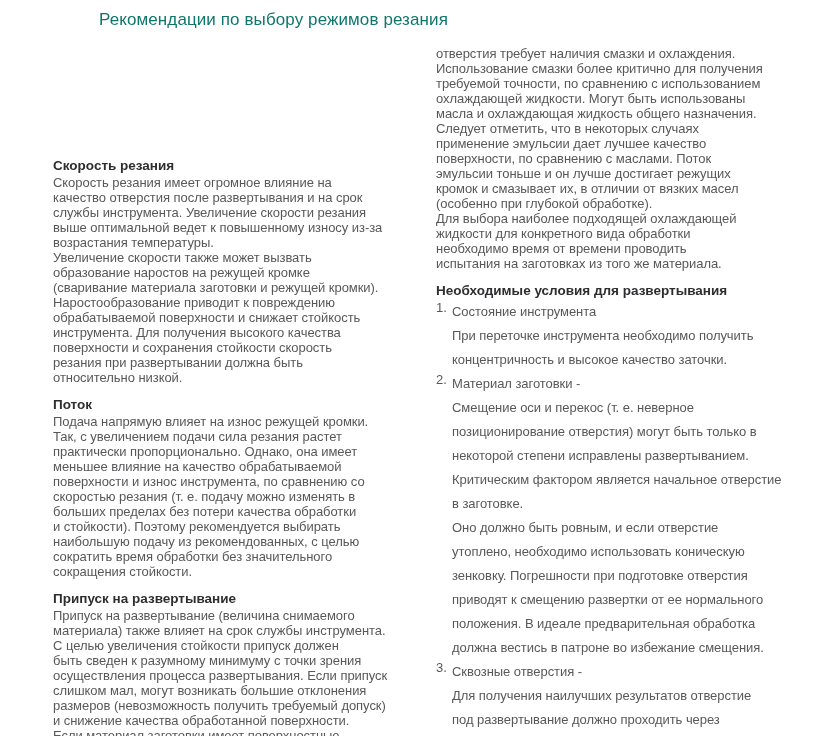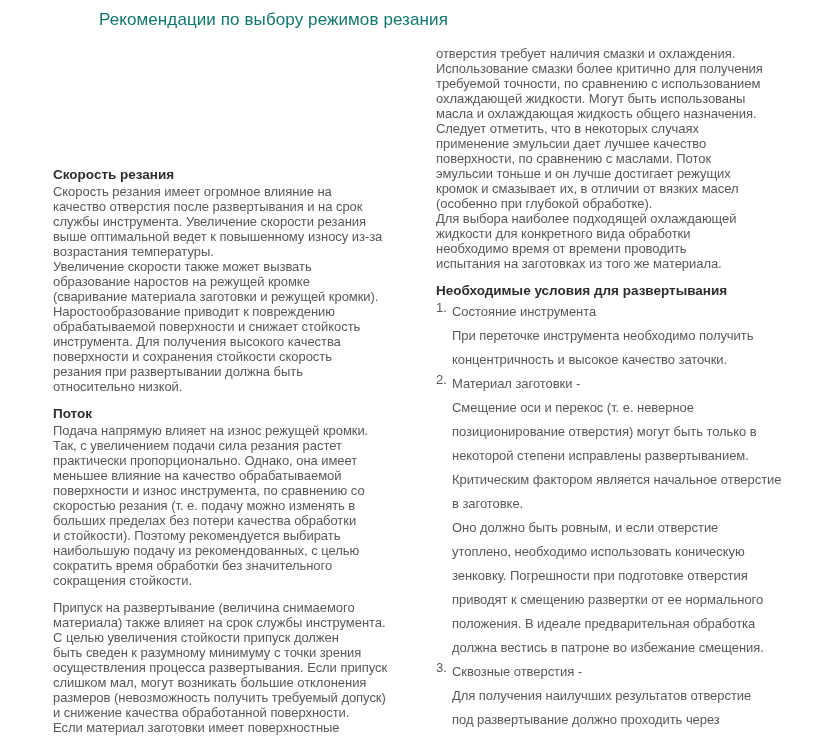--- a/index.html
+++ b/index.html
@@ -117,20 +117,21 @@
 поверхности и износ инструмента, по сравнению со
 скоростью резания (т. е. подачу можно изменять в
 больших пределах без потери качества обработки
 и стойкости). Поэтому рекомендуется выбирать
 наибольшую подачу из рекомендованных, с целью
 сократить время обработки без значительного
 сокращения стойкости.</p>
       </div>
 
       <div class="sec">
+        <h2 class="sec-heading">Припуск на развертывание</h2>
         <p class="body-text">Припуск на развертывание (величина снимаемого
 материала) также влияет на срок службы инструмента.
 С целью увеличения стойкости припуск должен
 быть сведен к разумному минимуму с точки зрения
 осуществления процесса развертывания. Если припуск
 слишком мал, могут возникать большие отклонения
 размеров (невозможность получить требуемый допуск)
 и снижение качества обработанной поверхности.
 Если материал заготовки имеет поверхностные
 дефекты или сварочные швы, припуск на

